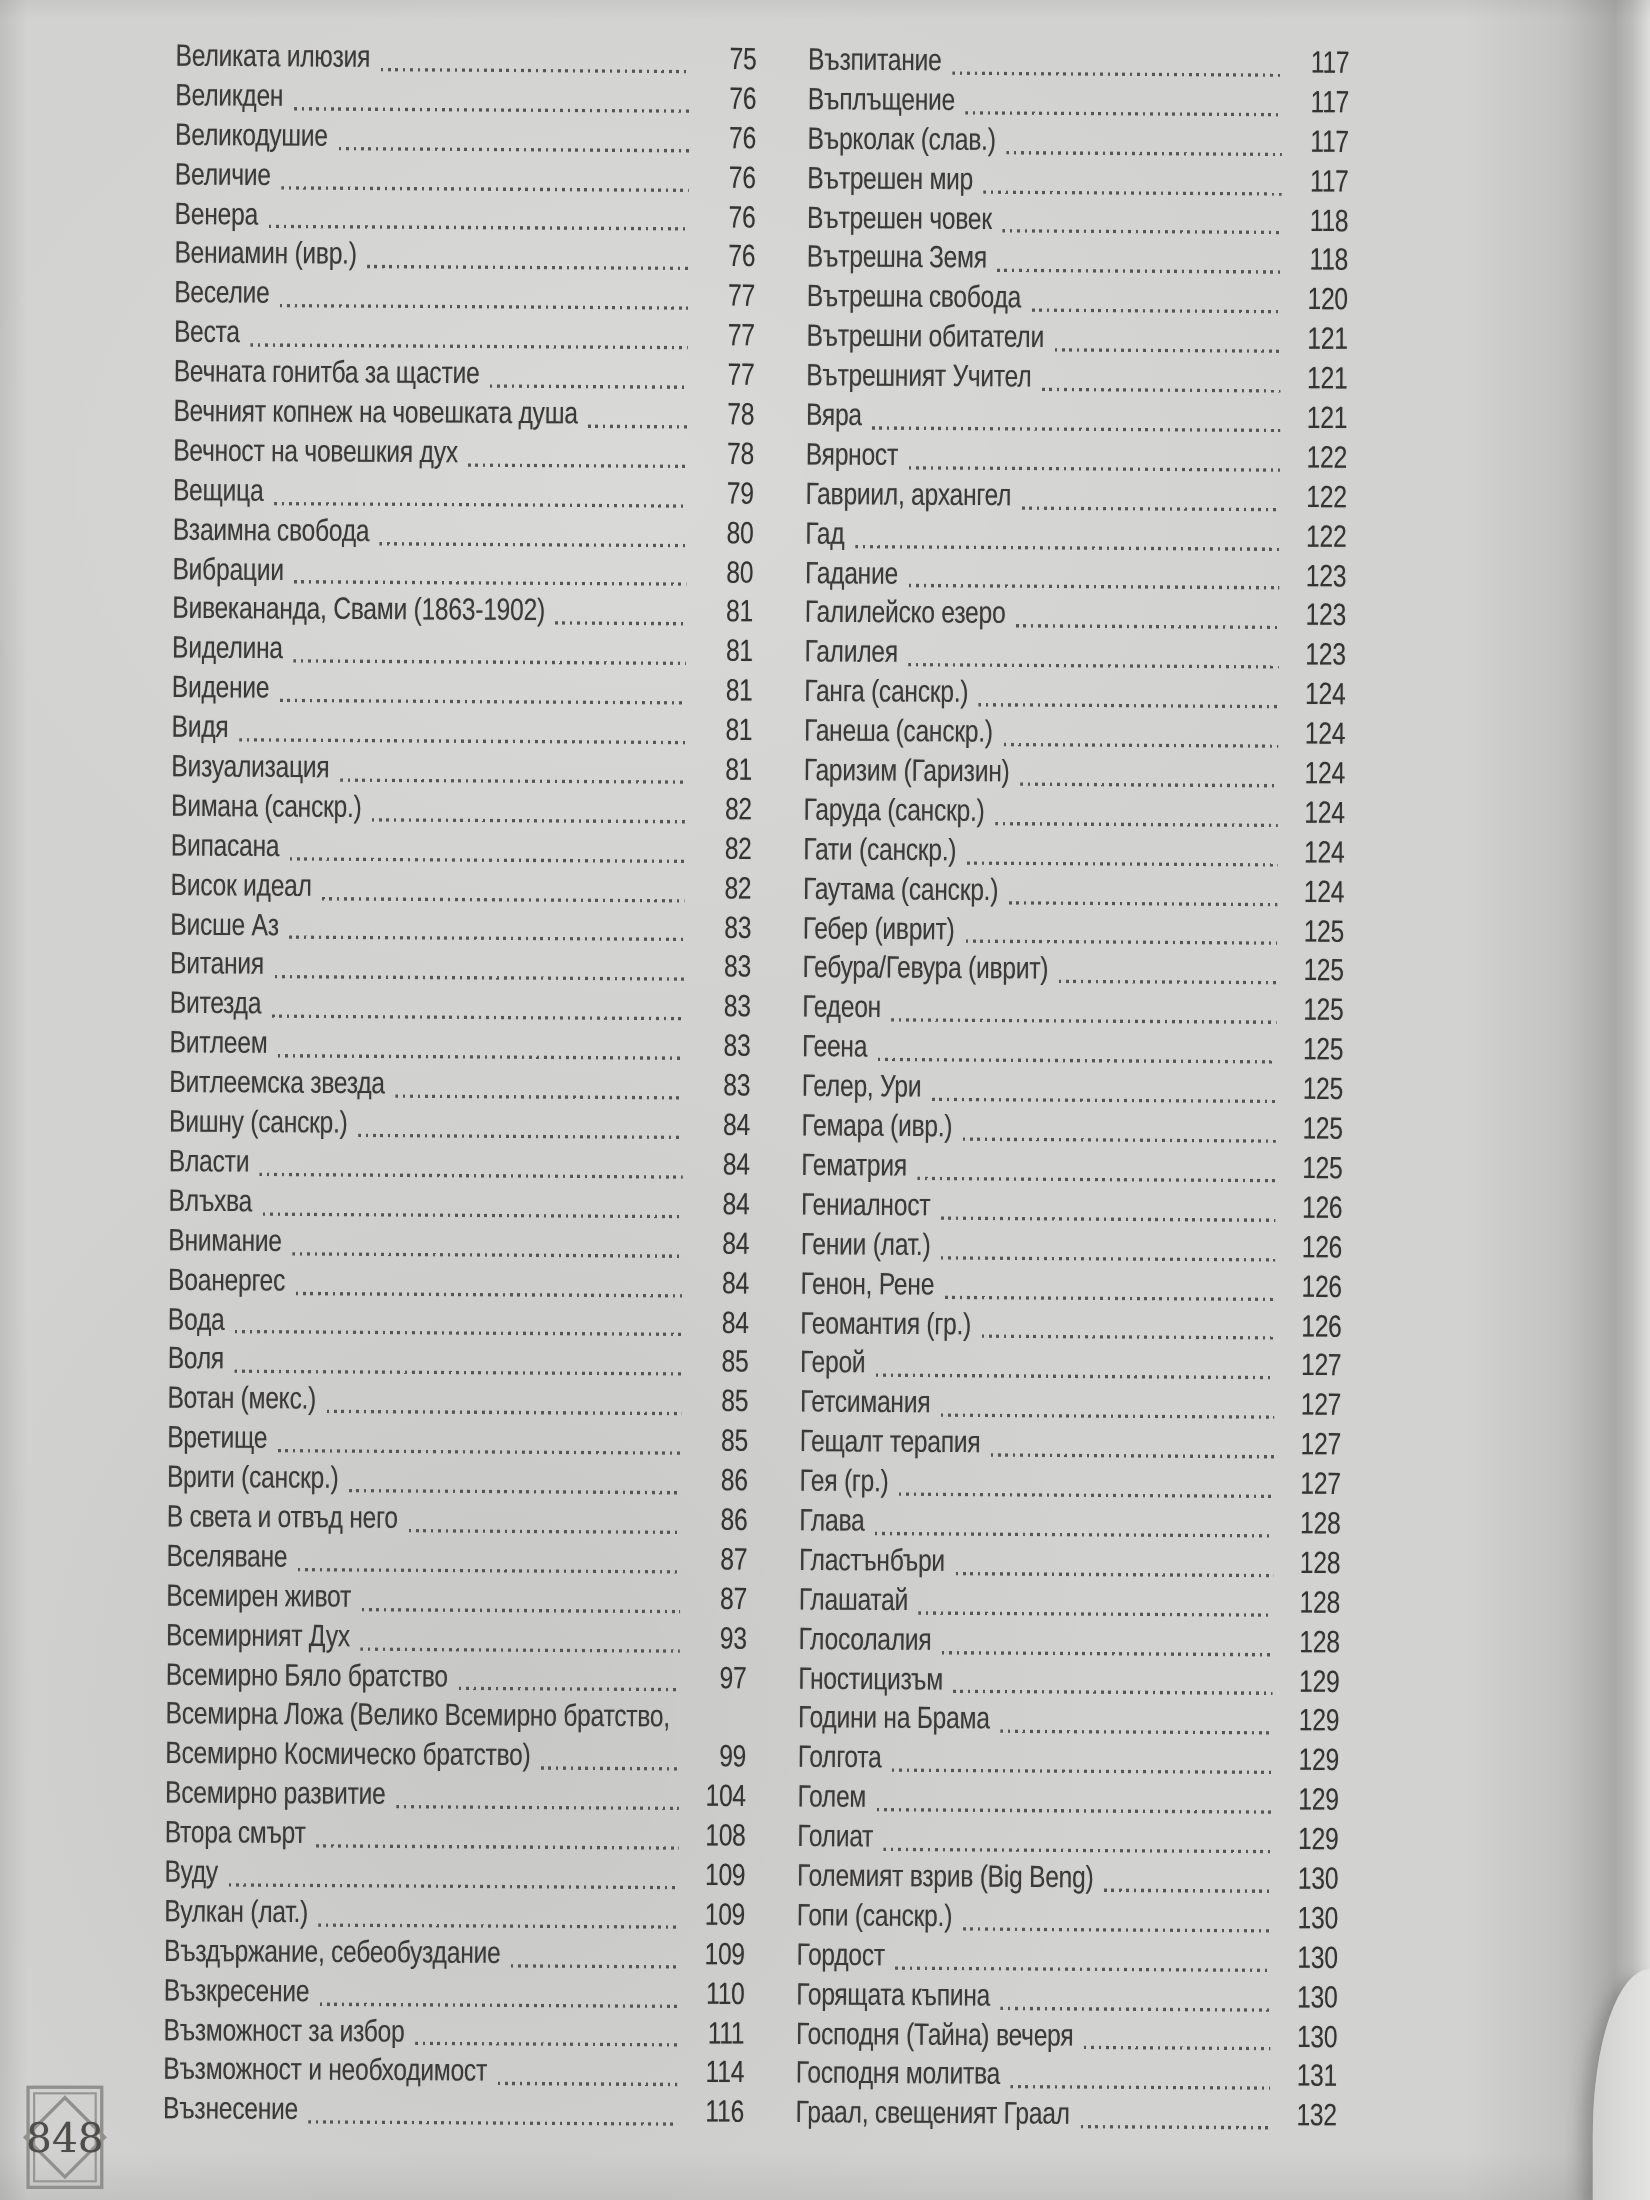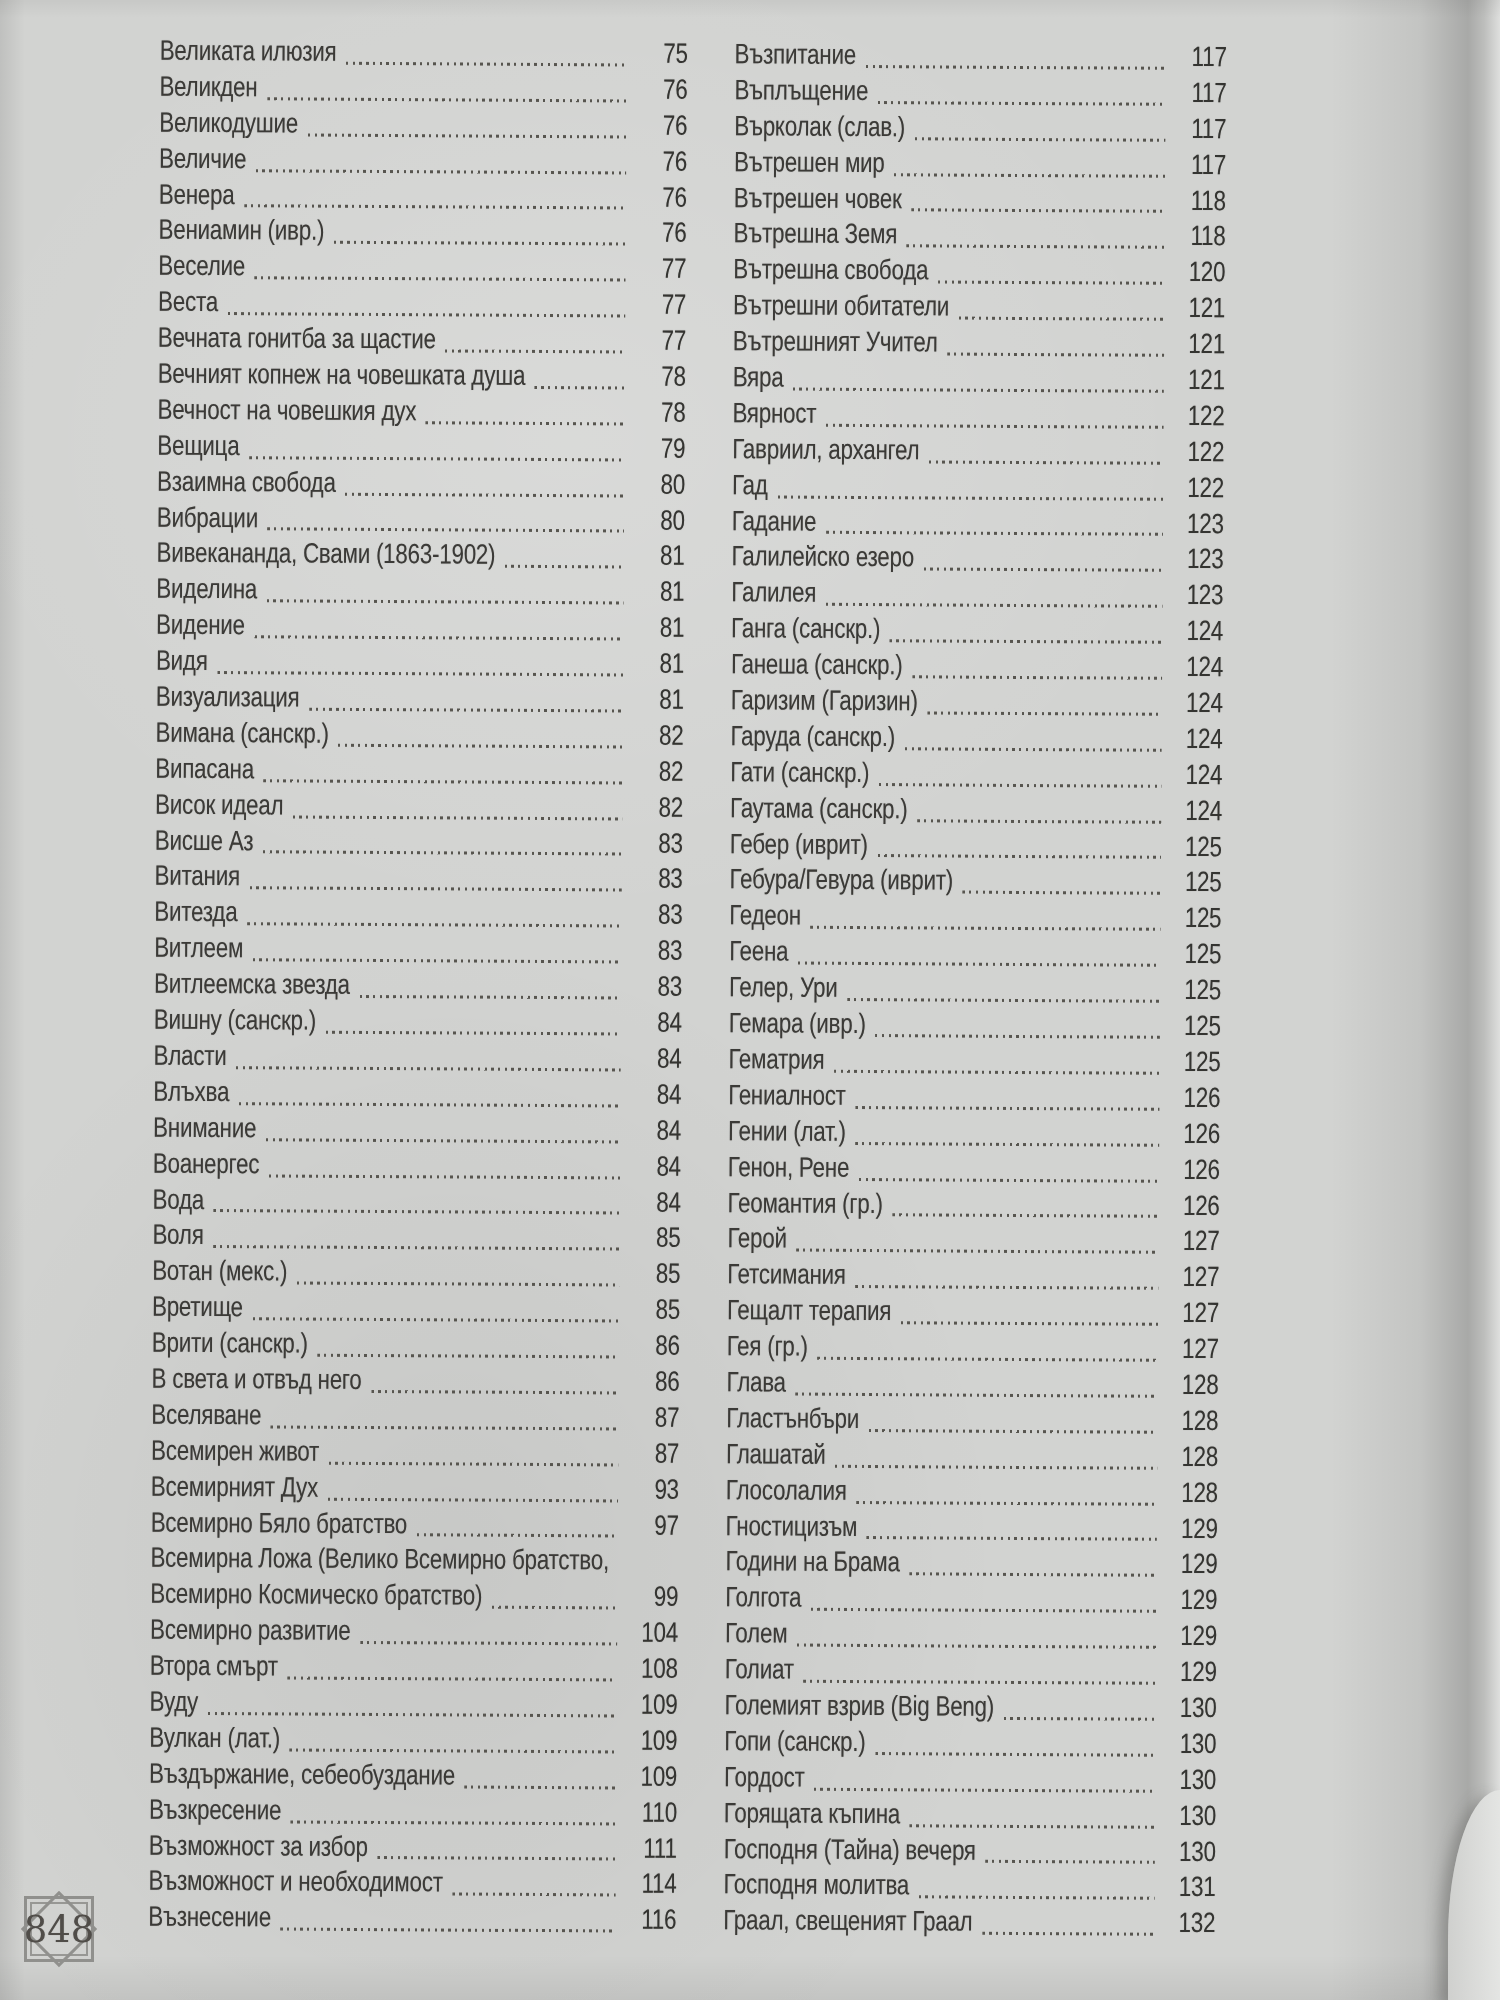--- a/index.html
+++ b/index.html
@@ -69,21 +69,21 @@
   }
   .row .p{
     flex:0 0 auto;
     min-width:62px;
     padding-left:14px;
     text-align:right;
     color:#343431;
   }
 
   
-  .badge{position:absolute;left:24px;top:1896px;width:70px;height:66px;}
+  .badge{position:absolute;left:24px;top:1896px;width:70px;height:94px;}
   .badge .outer{position:absolute;inset:0;border:3px solid #90908d;}
   .badge .inner-square{position:absolute;inset:6px;border:2px solid #979794;}
   .badge .diamond{
     position:absolute;left:50%;top:50%;width:48px;height:48px;
     transform:translate(-50%,-50%) rotate(45deg);
     border:3px solid #90908d;
   }
   .badge .num{
     position:absolute;inset:0;
     display:flex;align-items:center;justify-content:center;

